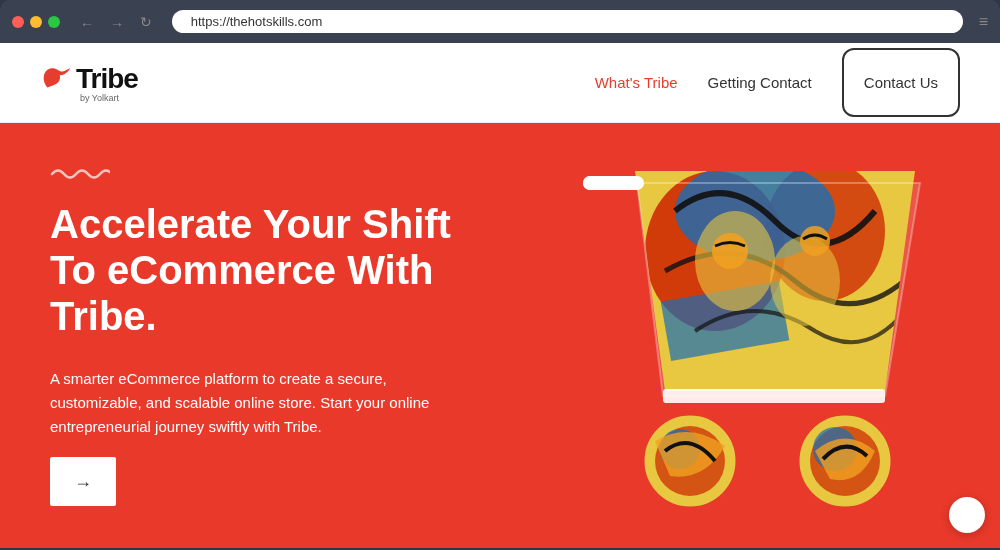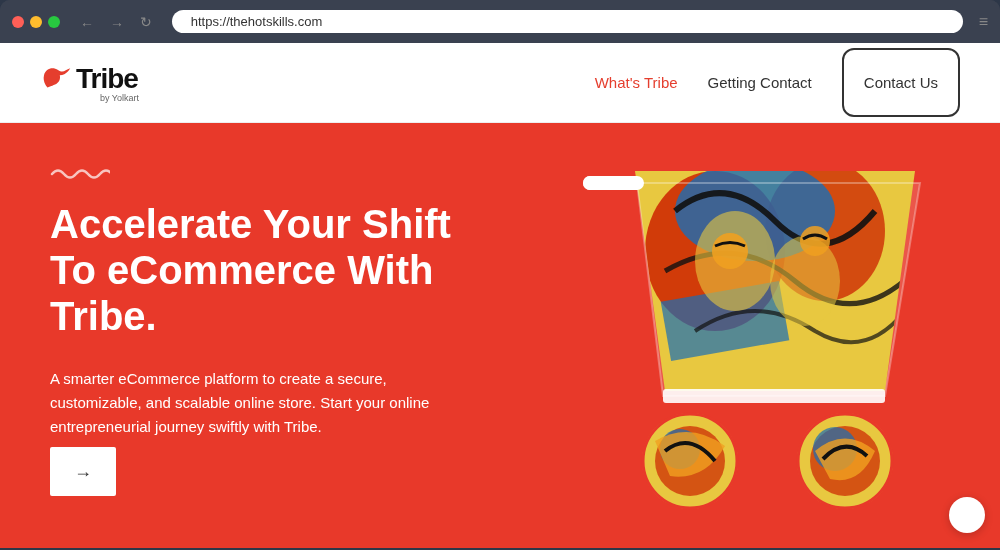--- a/index.html
+++ b/index.html
@@ -97,21 +97,21 @@
     .logo-text {
       font-size: 28px;
       font-weight: 700;
       color: #111;
       letter-spacing: -1px;
     }
     .logo-sub {
       font-size: 9px;
       color: #666;
       margin-top: -2px;
-      margin-left: 60px;
+      margin-left: 40px;
     }
     .nav-links {
       display: flex;
       align-items: center;
       gap: 30px;
     }
     .nav-link {
       font-size: 15px;
       color: #333;
       text-decoration: none;
@@ -158,21 +158,21 @@
       font-weight: 800;
       color: white;
       line-height: 1.15;
       margin-bottom: 28px;
     }
     .hero-desc {
       font-size: 15px;
       color: white;
       line-height: 1.6;
       max-width: 380px;
-      margin-bottom: 8px;
+      margin-bottom: 18px;
     }
     .hero-features {
       font-size: 14px;
       font-weight: 700;
       color: white;
       margin-bottom: 32px;
       line-height: 1.6;
     }
     .cta-btn {
       display: inline-flex;

